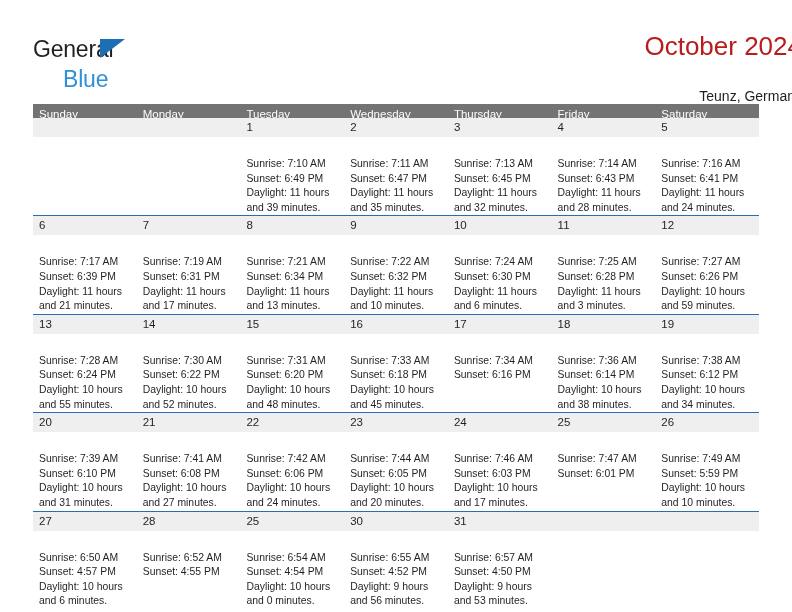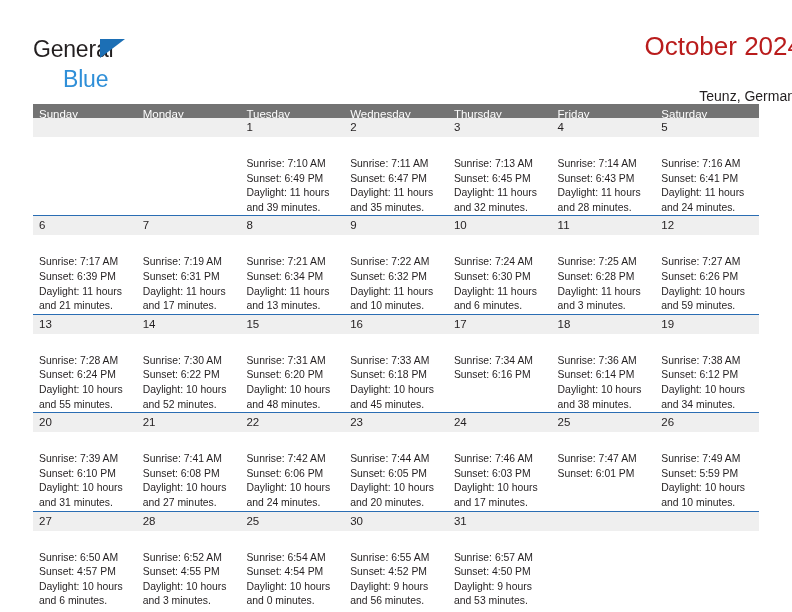--- a/index.html
+++ b/index.html
@@ -416,21 +416,20 @@
               <div>Sunrise: 6:50 AM</div>
               <div>Sunset: 4:57 PM</div>
               <div class="daylight-line">Daylight: 10 hours and 6 minutes.</div>
             </div>
           </div>
           <div class="day-cell">
             <div class="day-band">28</div>
             <div class="day-info">
               <div>Sunrise: 6:52 AM</div>
               <div>Sunset: 4:55 PM</div>
-              <div class="daylight-line">Daylight: 10 hours and 3 minutes.</div>
             </div>
           </div>
           <div class="day-cell">
             <div class="day-band">25</div>
             <div class="day-info">
               <div>Sunrise: 6:54 AM</div>
               <div>Sunset: 4:54 PM</div>
               <div class="daylight-line">Daylight: 10 hours and 0 minutes.</div>
             </div>
           </div>

